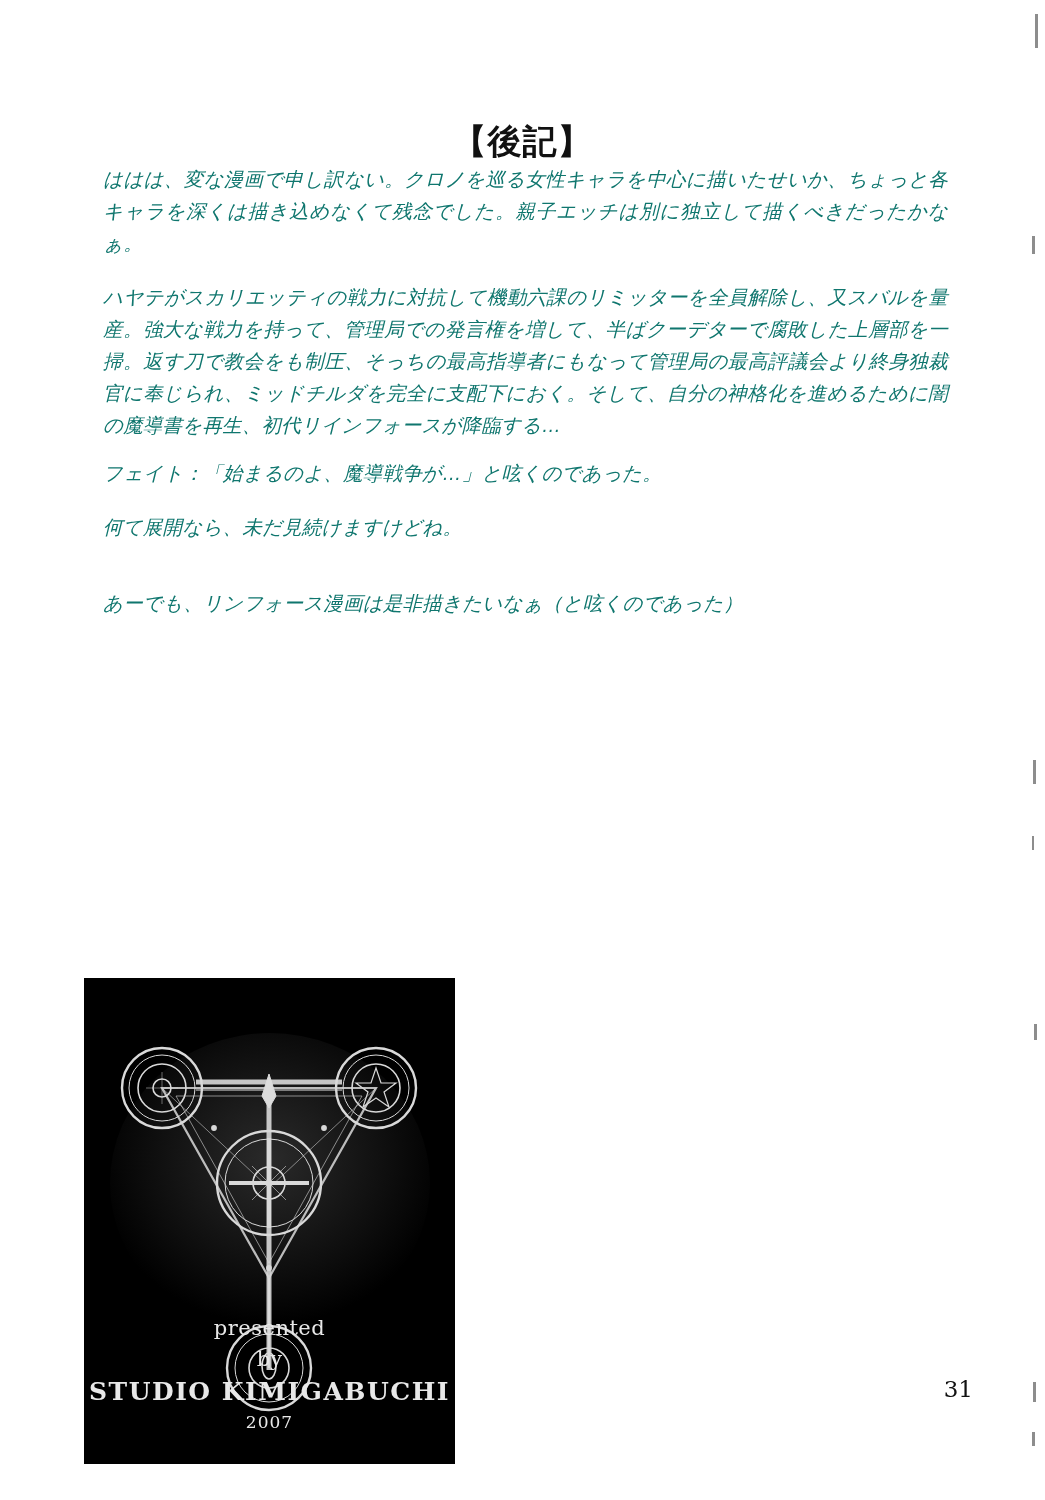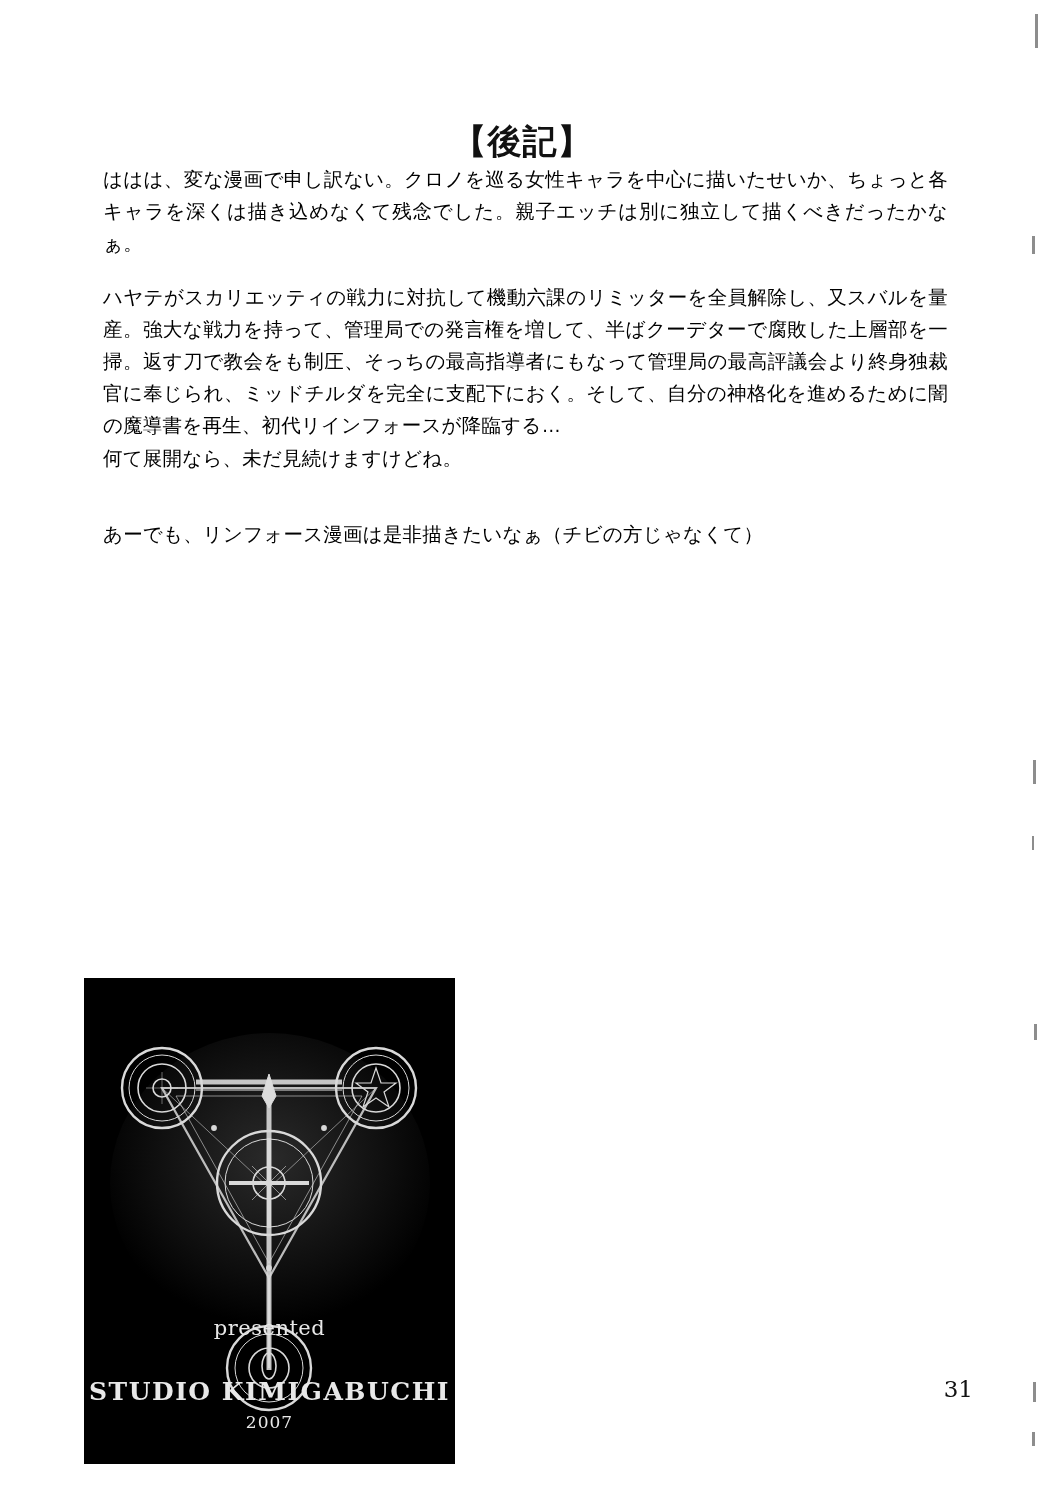--- a/index.html
+++ b/index.html
@@ -33,30 +33,31 @@
   }
 
   
   .body-text {
     position: absolute;
     left: 103px;
     top: 163px;
     width: 845px;
     font-size: 19.5px;
     line-height: 32px;
-    color: #000000;
+    color: #0f766e;
     letter-spacing: 0.2px;
+    font-style: italic;
   }
   .para {
     margin: 0 0 22px 0;
     text-align: justify;
     text-justify: inter-character;
   }
   .para.tight {
-    margin-bottom: 1px;
+    margin-bottom: 16px;
   }
   .para.gap-lg {
     margin-bottom: 44px;
   }
 
   
   .colophon {
     position: absolute;
     left: 84px;
     top: 978px;
@@ -116,22 +117,23 @@
 </head>
 <body>
 
 <div class="page">
 
   <h1 class="afterword-title">【後記】</h1>
 
   <div class="body-text">
     <p class="para">ははは、変な漫画で申し訳ない。クロノを巡る女性キャラを中心に描いたせいか、ちょっと各キャラを深くは描き込めなくて残念でした。親子エッチは別に独立して描くべきだったかなぁ。</p>
     <p class="para tight">ハヤテがスカリエッティの戦力に対抗して機動六課のリミッターを全員解除し、又スバルを量産。強大な戦力を持って、管理局での発言権を増して、半ばクーデターで腐敗した上層部を一掃。返す刀で教会をも制圧、そっちの最高指導者にもなって管理局の最高評議会より終身独裁官に奉じられ、ミッドチルダを完全に支配下におく。そして、自分の神格化を進めるために闇の魔導書を再生、初代リインフォースが降臨する…</p>
+    <p class="para">フェイト：「始まるのよ、魔導戦争が…」と呟くのであった。</p>
     <p class="para gap-lg">何て展開なら、未だ見続けますけどね。</p>
-    <p class="para">あーでも、リンフォース漫画は是非描きたいなぁ（チビの方じゃなくて）</p>
+    <p class="para">あーでも、リンフォース漫画は是非描きたいなぁ（と呟くのであった）</p>
   </div>
 
   <div class="colophon">
     <svg width="371" height="494" viewBox="0 0 371 494">
       <defs>
         <radialGradient id="glow" cx="50%" cy="42%" r="55%">
           <stop offset="0%" stop-color="#2a2a2a"></stop>
           <stop offset="70%" stop-color="#0d0d0d"></stop>
           <stop offset="100%" stop-color="#000000"></stop>
         </radialGradient>
@@ -173,20 +175,21 @@
         <circle cx="185" cy="390" r="34" stroke-width="1"></circle>
         <circle cx="185" cy="390" r="20" stroke-width="1.6"></circle>
         <ellipse cx="185" cy="388" rx="7" ry="13" stroke-width="1.6"></ellipse>
 
         <circle cx="130" cy="150" r="2.2" fill="#d9d9d9"></circle>
         <circle cx="240" cy="150" r="2.2" fill="#d9d9d9"></circle>
         <circle cx="185" cy="290" r="2.2" fill="#d9d9d9"></circle>
       </g>
     </svg>
     <div class="colophon-text cl-presented">presented</div>
+    <div class="colophon-text cl-by">by</div>
     <div class="colophon-text cl-studio">STUDIO KIMIGABUCHI</div>
     <div class="colophon-text cl-year">2007</div>
   </div>
 
   <div class="page-number">31</div>
 
   <div class="edge-mark" style="left:1035px; top:14px; width:3px; height:34px;"></div>
   <div class="edge-mark" style="left:1032px; top:236px; width:3px; height:18px;"></div>
   <div class="edge-mark" style="left:1033px; top:760px; width:3px; height:24px;"></div>
   <div class="edge-mark" style="left:1032px; top:836px; width:2px; height:14px;"></div>

